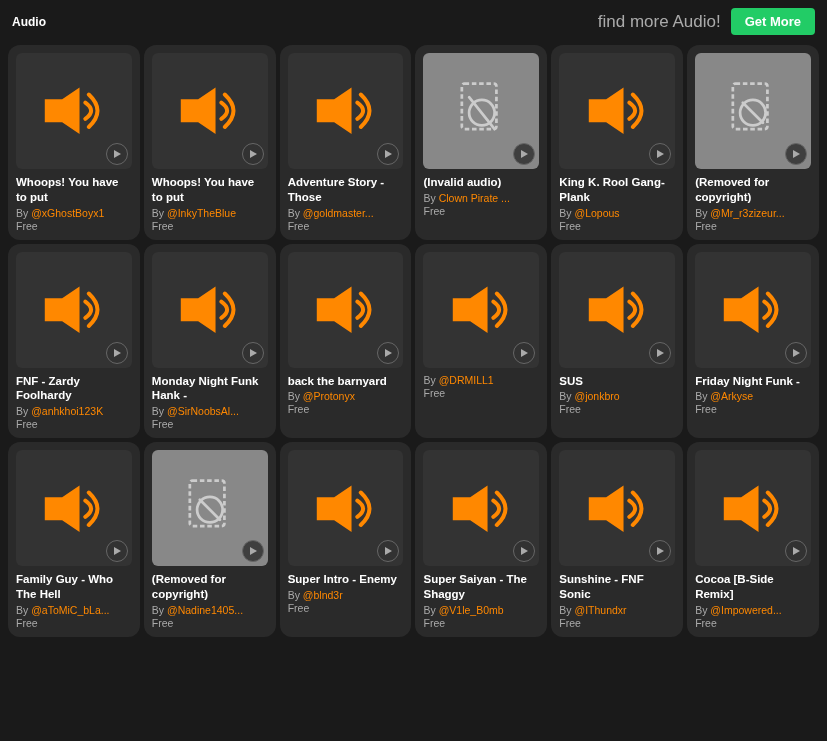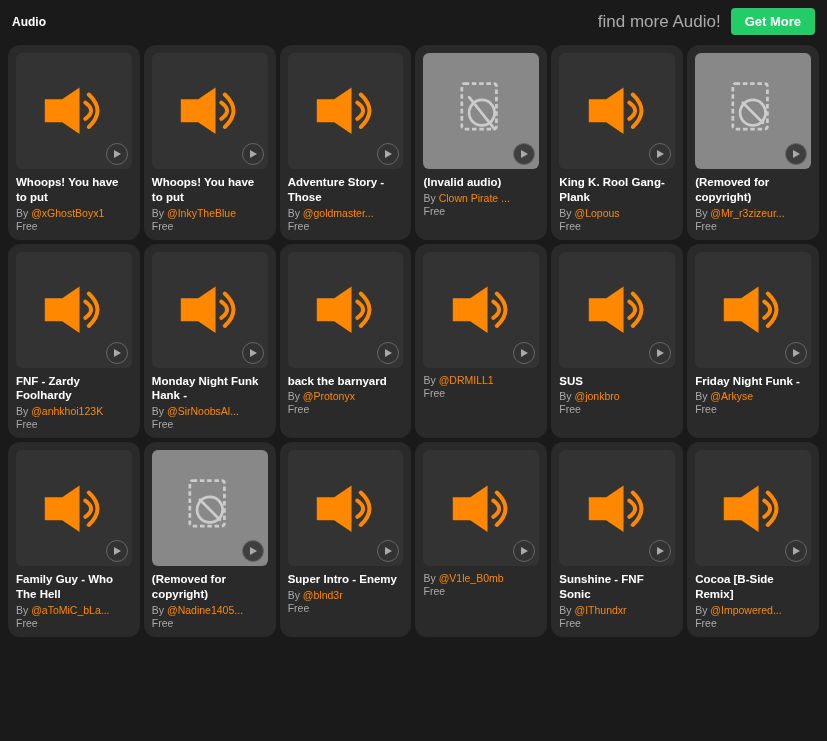--- a/index.html
+++ b/index.html
@@ -450,20 +450,21 @@
     <path d="M40,18 Q50,25 40,32" fill="none" stroke="#ff8800" stroke-width="3.5" stroke-linecap="round"></path>
     <path d="M43,11 Q58,25 43,39" fill="none" stroke="#ff8800" stroke-width="3.5" stroke-linecap="round"></path>
   </svg>
         </div>
       <div class="play-badge">
     <svg viewBox="0 0 10 10" xmlns="http://www.w3.org/2000/svg">
       <polygon points="2,1 9,5 2,9" fill="#aaaaaa"></polygon>
     </svg>
   </div>
     </div>
+    <div class="card-title">Super Saiyan - The Shaggy</div>
     <div class="card-author">By <span style="color:#ff8800;">@V1le_B0mb</span></div>
     <div class="card-price">Free</div>
   </div>
     <div class="card">
     <div class="card-thumb">
       <div style="display:flex;align-items:center;justify-content:center;width:100%;height:100%;">
           <svg class="speaker-icon" viewBox="0 0 60 50" xmlns="http://www.w3.org/2000/svg">
     <polygon points="5,15 20,15 35,5 35,45 20,35 5,35" fill="#ff8800"></polygon>
     <path d="M40,18 Q50,25 40,32" fill="none" stroke="#ff8800" stroke-width="3.5" stroke-linecap="round"></path>
     <path d="M43,11 Q58,25 43,39" fill="none" stroke="#ff8800" stroke-width="3.5" stroke-linecap="round"></path>

